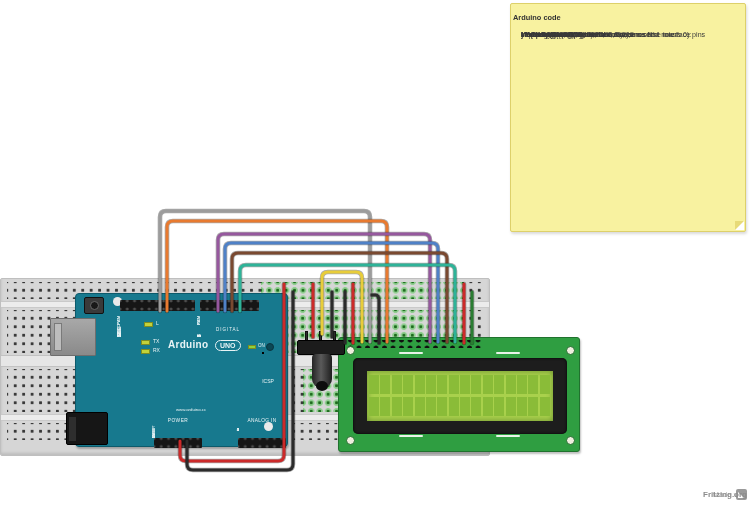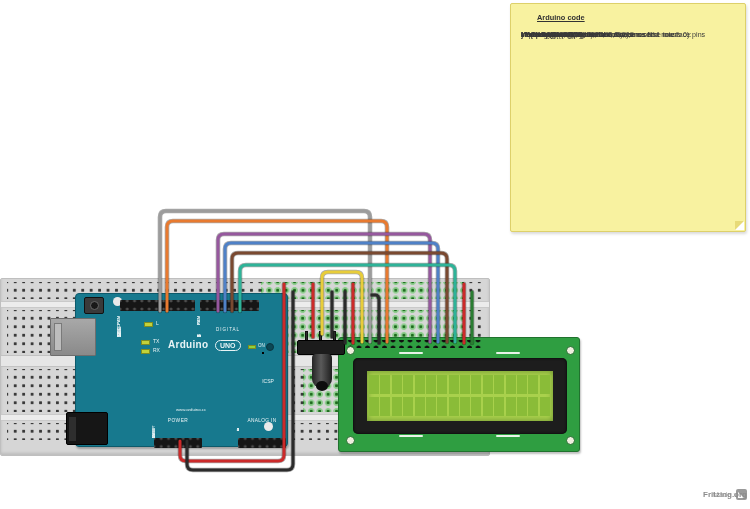--- a/index.html
+++ b/index.html
@@ -48,21 +48,21 @@
   .mount{width:9px;height:9px;border-radius:50%;background:#efefdf;border:1px solid #1f6b2b;}
   .silk{height:2px;background:#e9f3e9;border-radius:1px;}
   .bezel{background:#1d1d1d;border-radius:5px;box-shadow:inset 0 0 3px #000;}
   .screen{background:var(--lcd-screen,#a9d14c);box-shadow:inset 0 0 6px rgba(30,60,10,.45);}
   .char-row{left:2px;width:182px;height:19px;
     background:repeating-linear-gradient(90deg,var(--lcd-char,#8abc38) 0 10px,rgba(0,0,0,0) 10px 11.38px);}
 
   
   .note{left:510px;top:3px;width:236px;height:229px;background:var(--note-bg,#f8f2a0);
     border:1px solid var(--note-border,#ddd06a);border-radius:2px;box-shadow:1px 2px 3px rgba(0,0,0,.15);}
-  .note-title{left:26px;top:9px;font-size:7.4px;color:#333;font-weight:bold;text-decoration:underline;}
+  .note-title{left:2px;top:9px;font-size:7.4px;color:#333;font-weight:bold;}
   .code{left:10px;top:27px;right:4px;}
   .code-line{position:static;display:block;white-space:pre;height:9.55px;line-height:9.55px;
     font-size:7.1px;color:#3a3a3a;}
   .note-fold{right:1px;bottom:1px;width:0;height:0;border-top:9px solid #e7da78;border-right:9px solid #fff;}
 
   
   .footer{left:620px;top:486px;width:127px;height:16px;display:flex;align-items:center;
     justify-content:flex-end;gap:4px;}
   .footer *{position:static;}
   .made-with{font-size:7.5px;color:#b3b3b3;}

